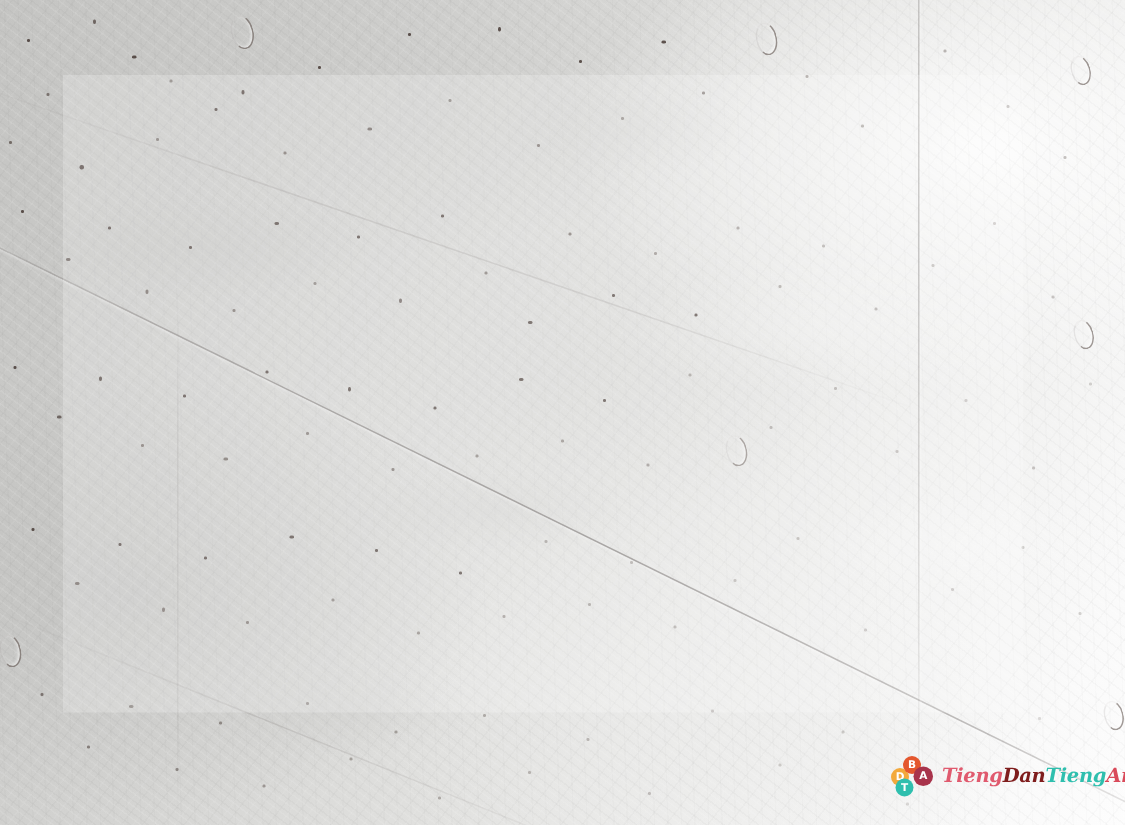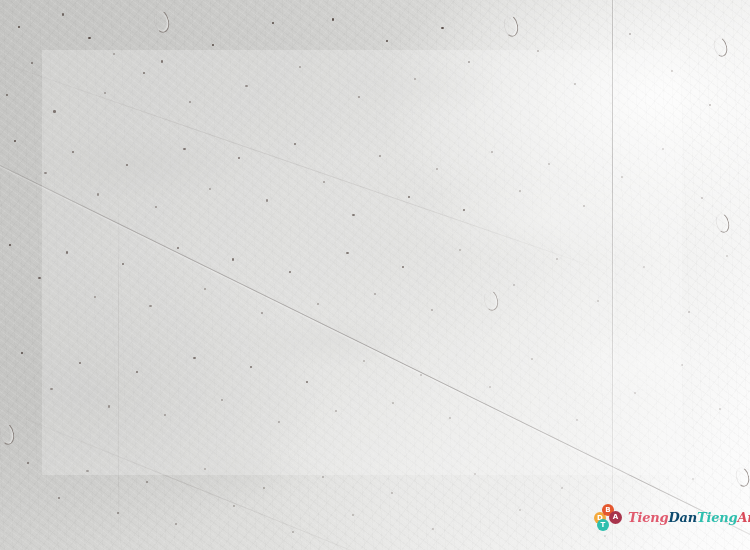--- a/index.html
+++ b/index.html
@@ -380,17 +380,17 @@
 
 
   <div class="watermark">
     <div class="wm-mark">
       <div class="wm-dot wm-dot-d">D</div>
       <div class="wm-dot wm-dot-b">B</div>
       <div class="wm-dot wm-dot-t">T</div>
       <div class="wm-dot wm-dot-a">A</div>
     </div>
     <div class="wm-text">
-      <span class="wm-seg" style="color:#e05a6e">Tieng</span><span class="wm-seg" style="color:#0c4a6e">Dan</span><span class="wm-seg" style="color:#2fbfae">Tieng</span><span class="wm-seg" style="color:#d94a5a">Anh</span>
+      <span class="wm-seg" style="color:#e05a6e">Tieng</span><span class="wm-seg" style="color:#7f1d1d">Dan</span><span class="wm-seg" style="color:#2fbfae">Tieng</span><span class="wm-seg" style="color:#d94a5a">Anh</span>
     </div>
   </div>
 
 </div>
 
 </body></html>

